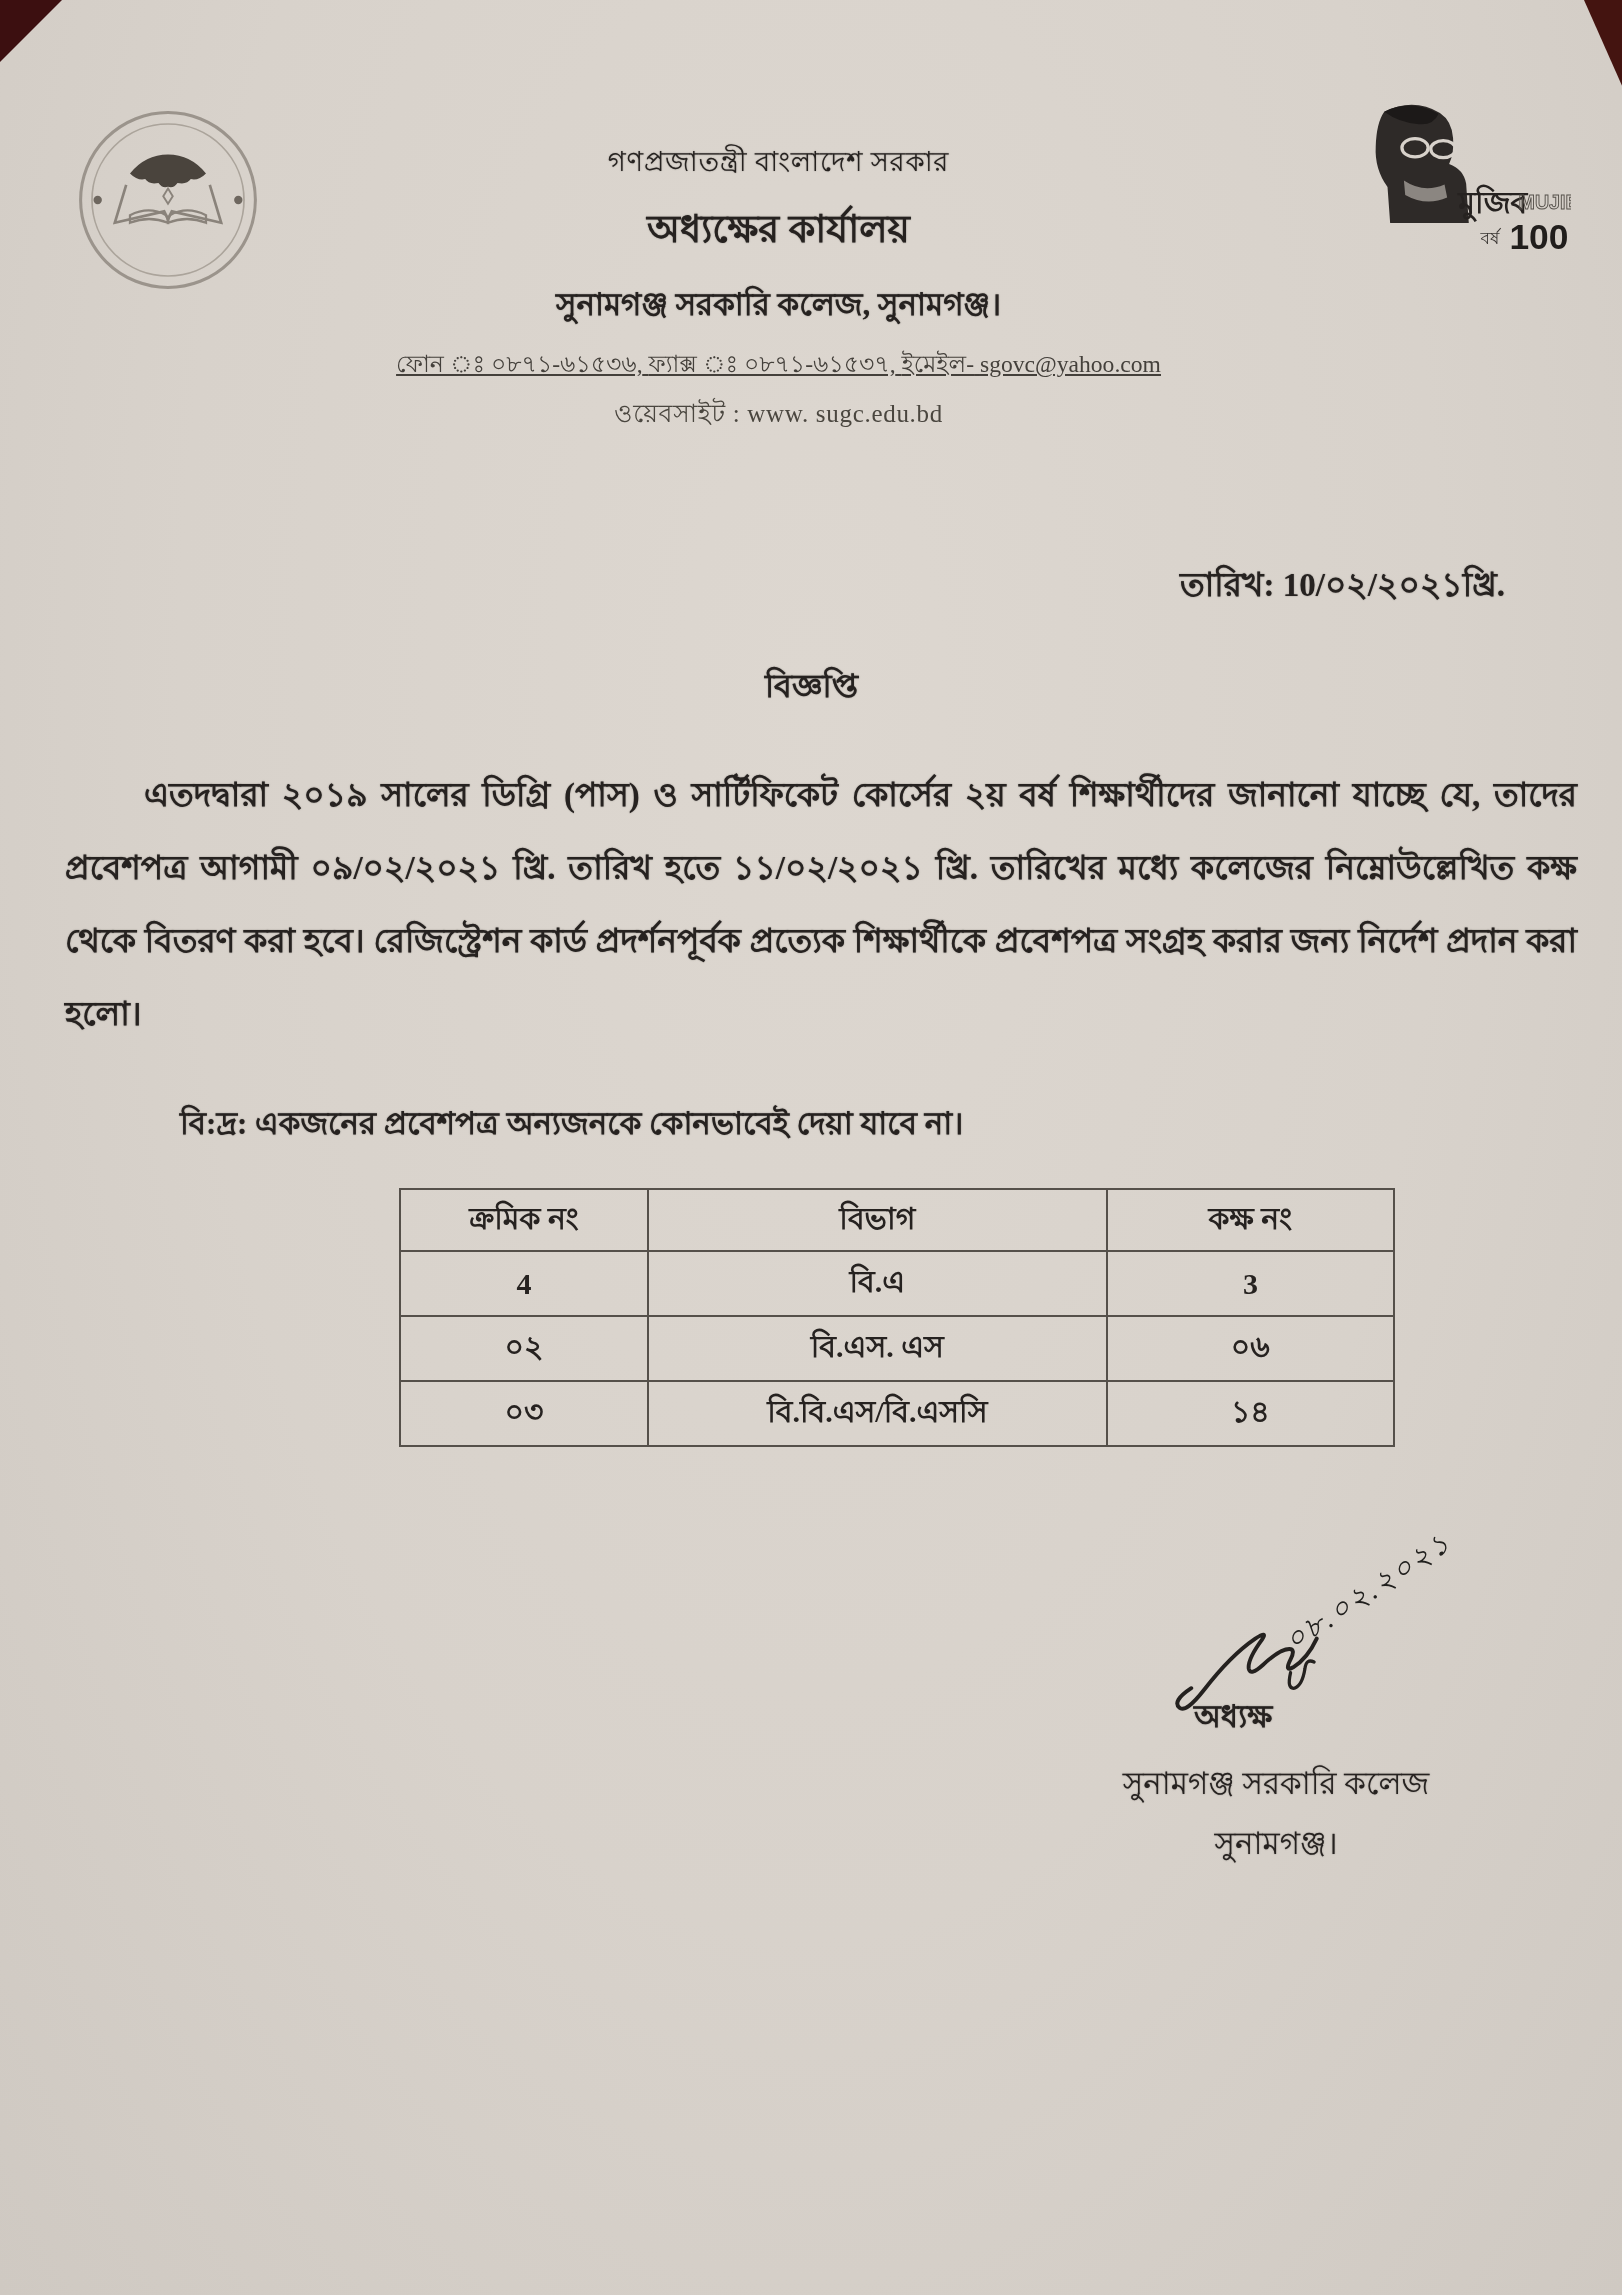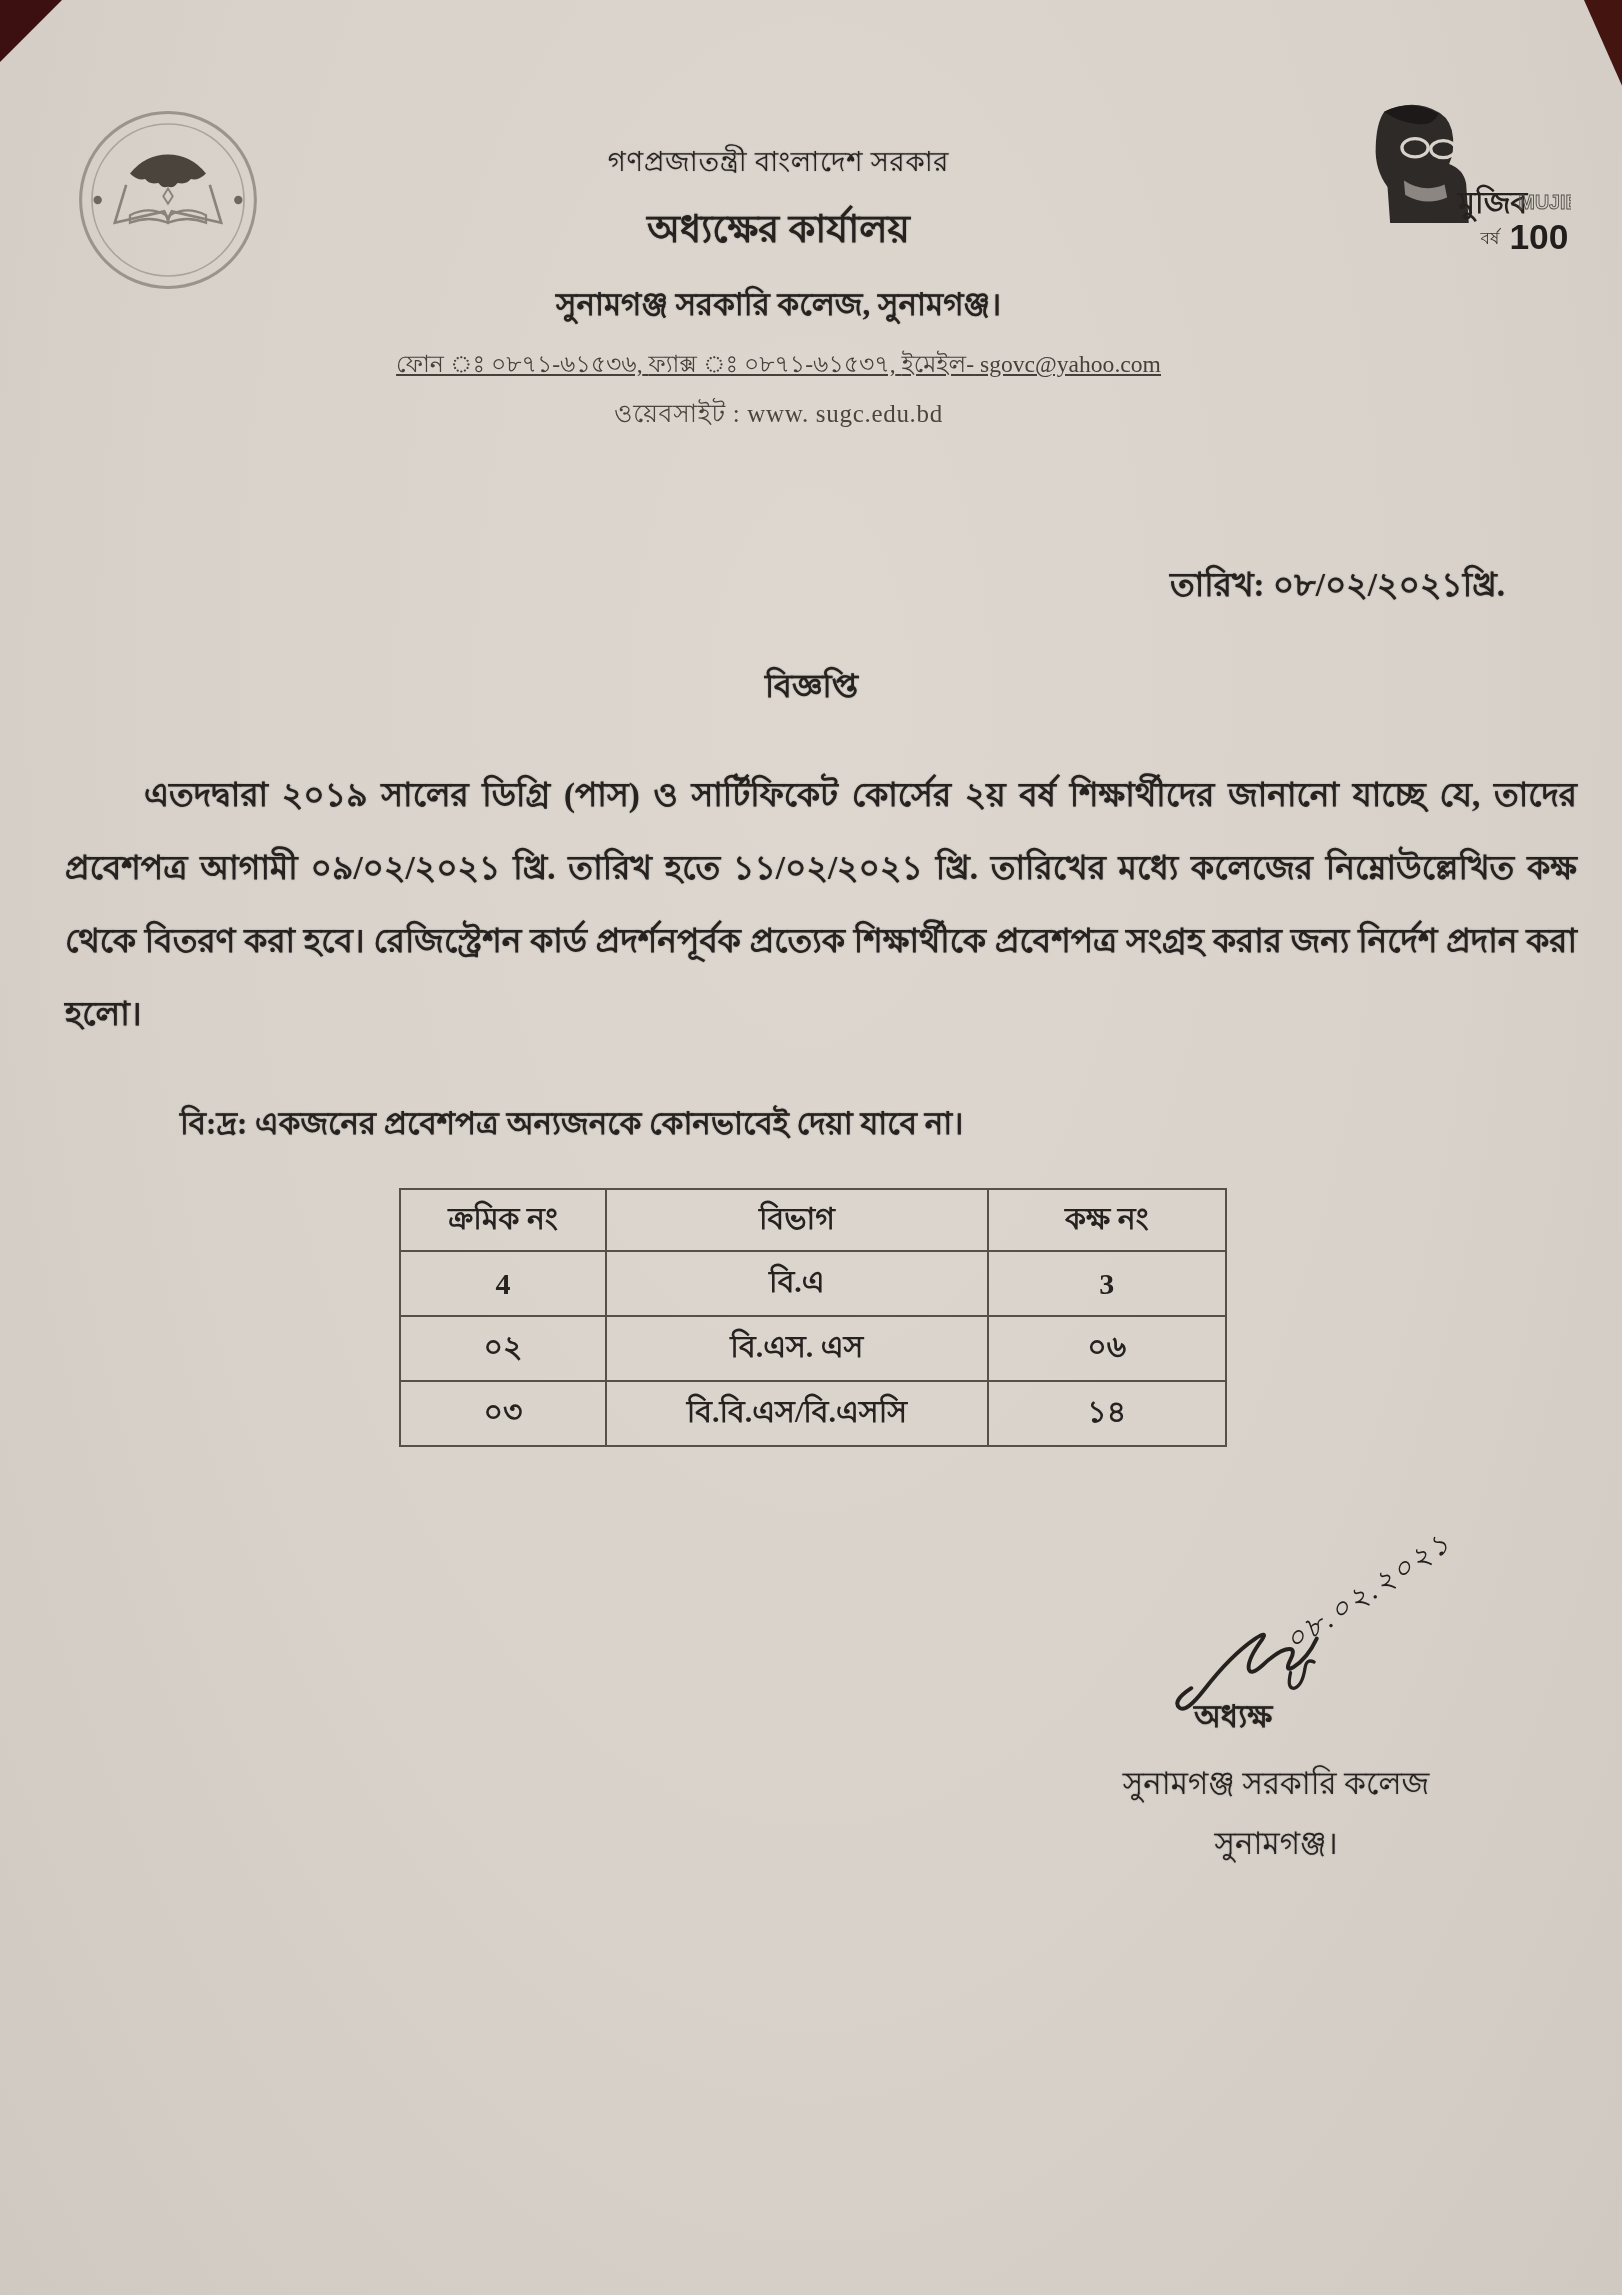--- a/index.html
+++ b/index.html
@@ -40,21 +40,21 @@
     text-align:center;font-size:32px;font-weight:bold;}
 
   
   .body-par{position:absolute;left:65px;top:759px;width:1512px;
     font-size:33px;line-height:73px;text-align:justify;text-indent:79px;
     font-weight:bold;}
   .note-line{position:absolute;left:180px;top:1099px;width:1374px;
     font-size:31px;font-weight:bold;}
 
   
-  .room-table{position:absolute;left:399px;top:1188px;width:828px;
+  .room-table{position:absolute;left:399px;top:1188px;width:996px;
     border-collapse:collapse;font-size:30px;font-weight:bold;}
   .room-table th,.room-table td{
     border:2px solid #55504a;text-align:center;padding:0;}
   .room-table th{height:60px;}
   .room-table td{height:63px;font-weight:bold;}
   .col-sl{width:206px;}
   .col-dept{width:383px;}
   .col-room{width:239px;}
 
   
@@ -115,21 +115,21 @@
       <span>ফ্যাক্স ঃ ০৮৭১-৬১৫৩৭,</span>
       <span>ইমেইল-</span>
       <span class="email">sgovc@yahoo.com</span>
     </div>
     <div class="head-web">
       <span>ওয়েবসাইট :</span>
       <span>www. sugc.edu.bd</span>
     </div>
   </div>
 
-  <div class="date-line blurry">তারিখ: ০৮/০২/২০২১খ্রি.</div>
+  <div class="date-line blurry">তারিখ: 10/০২/২০২১খ্রি.</div>
 
   <div class="notice-title blurry">বিজ্ঞপ্তি</div>
 
   <div class="body-par blurry">এতদদ্বারা ২০১৯ সালের ডিগ্রি (পাস) ও সার্টিফিকেট কোর্সের  ২য় বর্ষ শিক্ষার্থীদের জানানো যাচ্ছে যে, তাদের প্রবেশপত্র আগামী ০৯/০২/২০২১ খ্রি. তারিখ হতে ১১/০২/২০২১ খ্রি. তারিখের মধ্যে কলেজের নিম্নোউল্লেখিত কক্ষ থেকে বিতরণ করা হবে। রেজিস্ট্রেশন কার্ড প্রদর্শনপূর্বক প্রত্যেক শিক্ষার্থীকে প্রবেশপত্র সংগ্রহ করার জন্য নির্দেশ প্রদান করা হলো।</div>
 
   <div class="note-line blurry">বি:দ্র: একজনের প্রবেশপত্র অন্যজনকে কোনভাবেই দেয়া যাবে না।</div>
 
   <table class="room-table">
     <thead>
       <tr>

